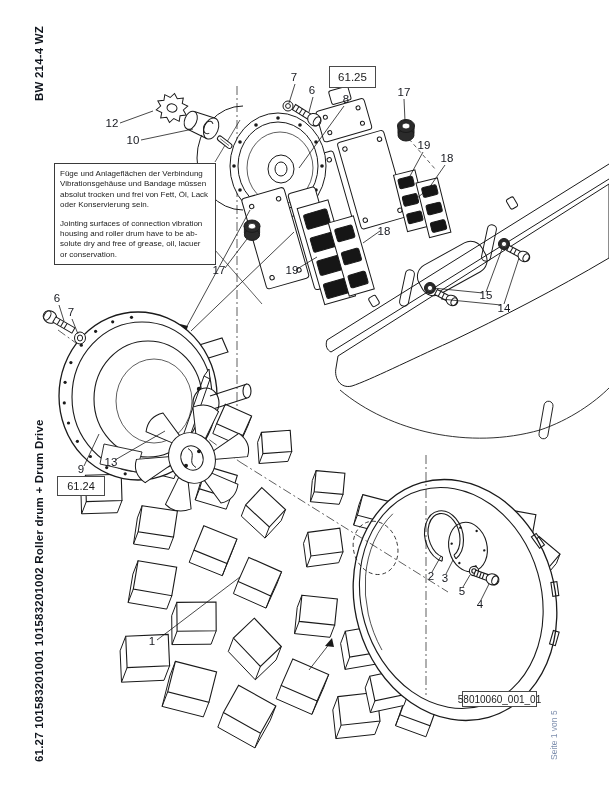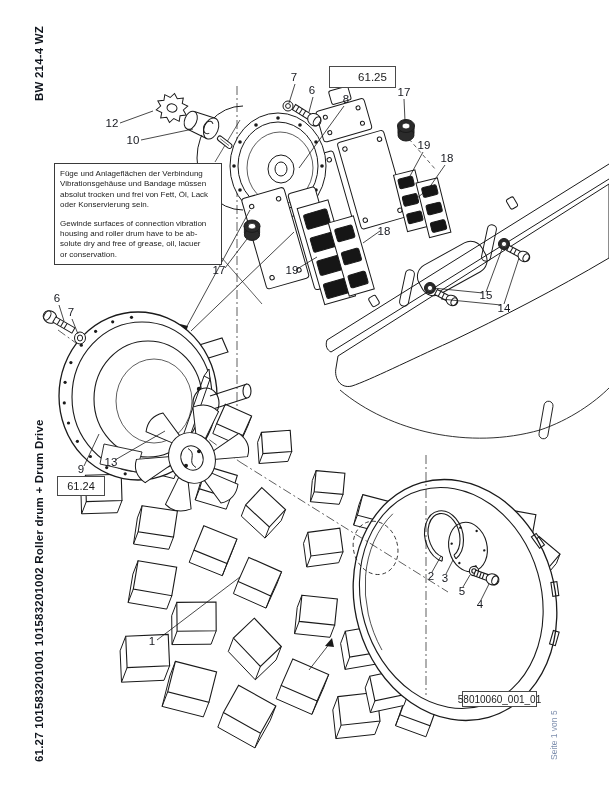--- a/index.html
+++ b/index.html
@@ -6,26 +6,26 @@
   .page{position:relative;width:609px;height:789px;background:#ffffff;overflow:hidden;
         font-family:"Liberation Sans",sans-serif;color:#1a1a1a;}
   .page svg{position:absolute;left:0;top:0;}
   .side-text{position:absolute;transform-origin:0 0;transform:rotate(-90deg);
              white-space:nowrap;font-weight:bold;font-size:11.5px;letter-spacing:.2px;color:#10151d;}
   .side-text.top-label{left:33px;top:101px;}
   .side-text.bottom-label{left:33px;top:762px;}
   .page-label{position:absolute;left:549px;top:760px;transform-origin:0 0;transform:rotate(-90deg);
               white-space:nowrap;font-size:8.5px;color:#7e8fae;}
   .note-box{position:absolute;left:54px;top:163px;width:152px;border:1px solid #3a3a3a;
-            background:#fff;padding:5px 9px 4px 5px;font-size:8px;line-height:10.4px;color:#222;}
+            background:#fff;padding:5px 3px 4px 5px;font-size:8px;line-height:10.4px;color:#222;}
   .note-box p{margin:0;white-space:pre-line;}
   .note-box p + p{margin-top:8px;}
   .ref-box{position:absolute;border:1.2px solid #4a4a4a;background:#fff;display:flex;
            align-items:center;justify-content:center;color:#1a1a1a;}
-  .ref-6125{left:329px;top:66px;width:45px;height:20px;font-size:11.5px;padding-left:20px;}
+  .ref-6125{left:329px;top:66px;width:45px;height:20px;font-size:11.5px;}
   .ref-6124{left:57px;top:476px;width:46px;height:18px;font-size:11px;}
   .ref-doc{left:462px;top:691px;width:73px;height:14px;font-size:10px;letter-spacing:0;}
   .thread-note{position:absolute;left:170px;top:672px;font-size:8.3px;line-height:11px;color:#222;}
   .callout{font-family:"Liberation Sans",sans-serif;font-size:11.5px;fill:#16181f;}
   .ln{stroke:#1a1a1a;fill:none;}
 </style>
 </head>
 <body>
 
 <div class="page">
@@ -470,21 +470,21 @@
 
 <div class="side-text top-label">BW 214-4 WZ</div>
 <div class="side-text bottom-label">61.27 101583201001 101583201002 Roller drum + Drum Drive</div>
 <div class="page-label">Seite 1 von 5</div>
 
 <div class="note-box">
   <p>Füge und Anlageflächen der Verbindung
 Vibrationsgehäuse und Bandage müssen
 absolut trocken und frei von Fett, Öl, Lack
 oder Konservierung sein.</p>
-  <p>Gewinde surfaces of connection vibration
+  <p>Jointing surfaces of connection vibration
 housing and roller drum have to be ab-
 solute dry and free of grease, oil, lacuer
 or conservation.</p>
 </div>
 
 <div class="ref-box ref-6125">
   <span>61.25</span>
 </div>
 <div class="ref-box ref-6124">
   <span>61.24</span>

